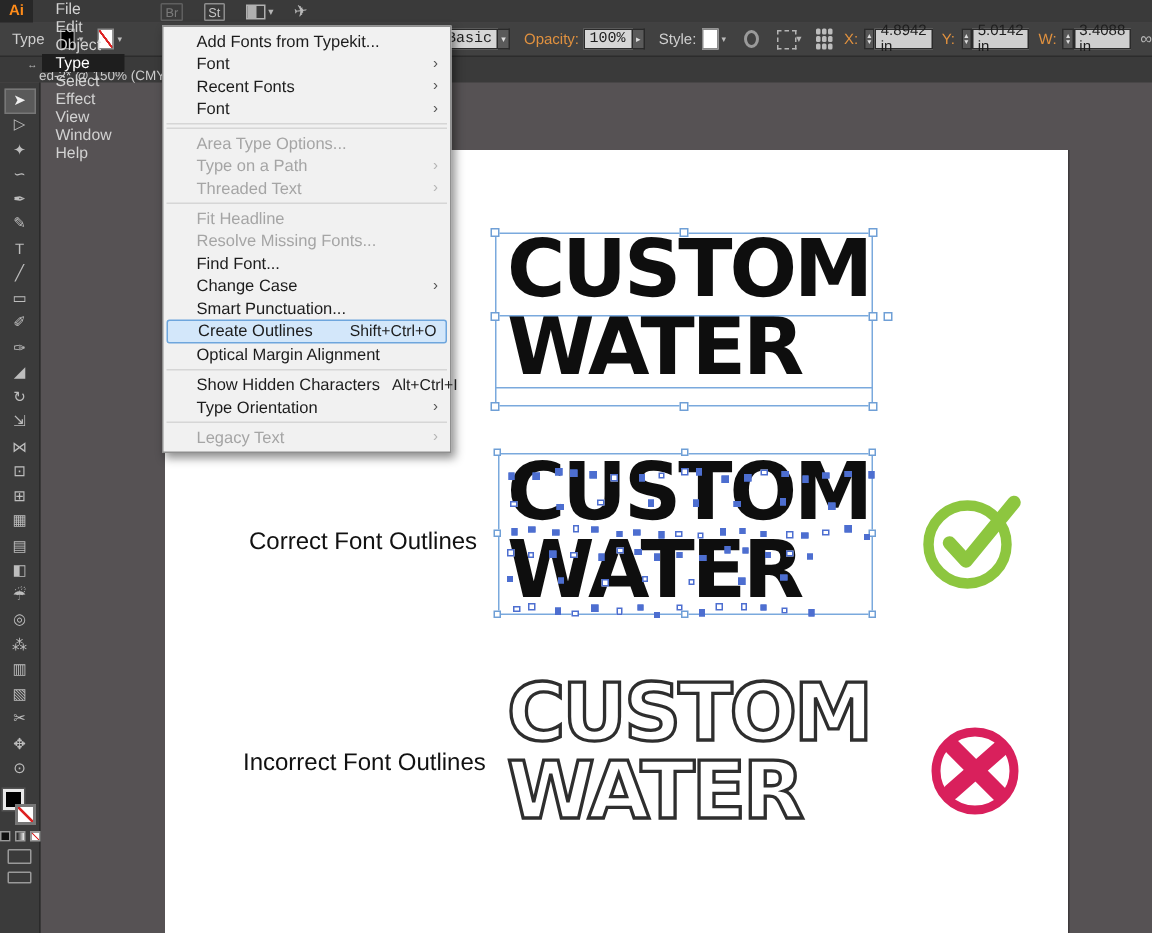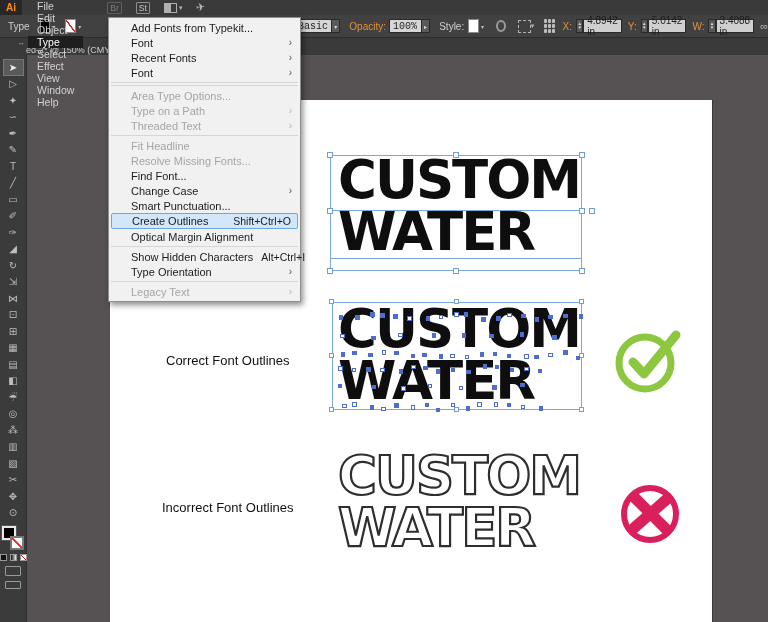--- a/index.html
+++ b/index.html
@@ -69,21 +69,21 @@
   .tm-item .sc { font-size:10.5px; margin-left:8px; }
   .tm-item .sub { position:absolute; right:8px; font-size:10px; color:#555; }
   .tm-item.disabled { color:#a5a5a5; }
   .tm-item.disabled .sub { color:#b5b5b5; }
   .tm-item.highlight { background:#d3e7fa; border:1px solid #6ea6dd; border-radius:2px; margin:0 2px; padding:0 6px 0 20px; height:16px; }
   .tm-sep { height:1px; background:#d6d6d6; margin:2px 2px; }
 
   
   .logo-text { position:absolute; font-family:"DejaVu Sans","Liberation Sans",sans-serif; font-weight:bold; font-size:53px; line-height:52px; letter-spacing:-2px; color:#0e0e0e; white-space:nowrap; }
   .logo-text.outline-only { color:#ffffff; -webkit-text-stroke:2.2px #2e2e2e; }
-  .side-label { position:absolute; font-size:13px; color:#111; white-space:nowrap; }
+  .side-label { position:absolute; font-size:16px; color:#111; white-space:nowrap; }
 
   .selbox { position:absolute; border:1px solid #7aa9dd; }
   .selline { position:absolute; height:1px; background:#7aa9dd; }
   .handle { position:absolute; width:6px; height:6px; background:#fff; border:1px solid #6f9fd6; z-index:5; }
   .anchor { position:absolute; width:4.5px; height:4.5px; background:#4d6ed0; border:1px solid #4d6ed0; z-index:6; }
   .anchor.hollow { background:#fff; }
 
   .mark-icon { position:absolute; }
 </style>
 </head>

